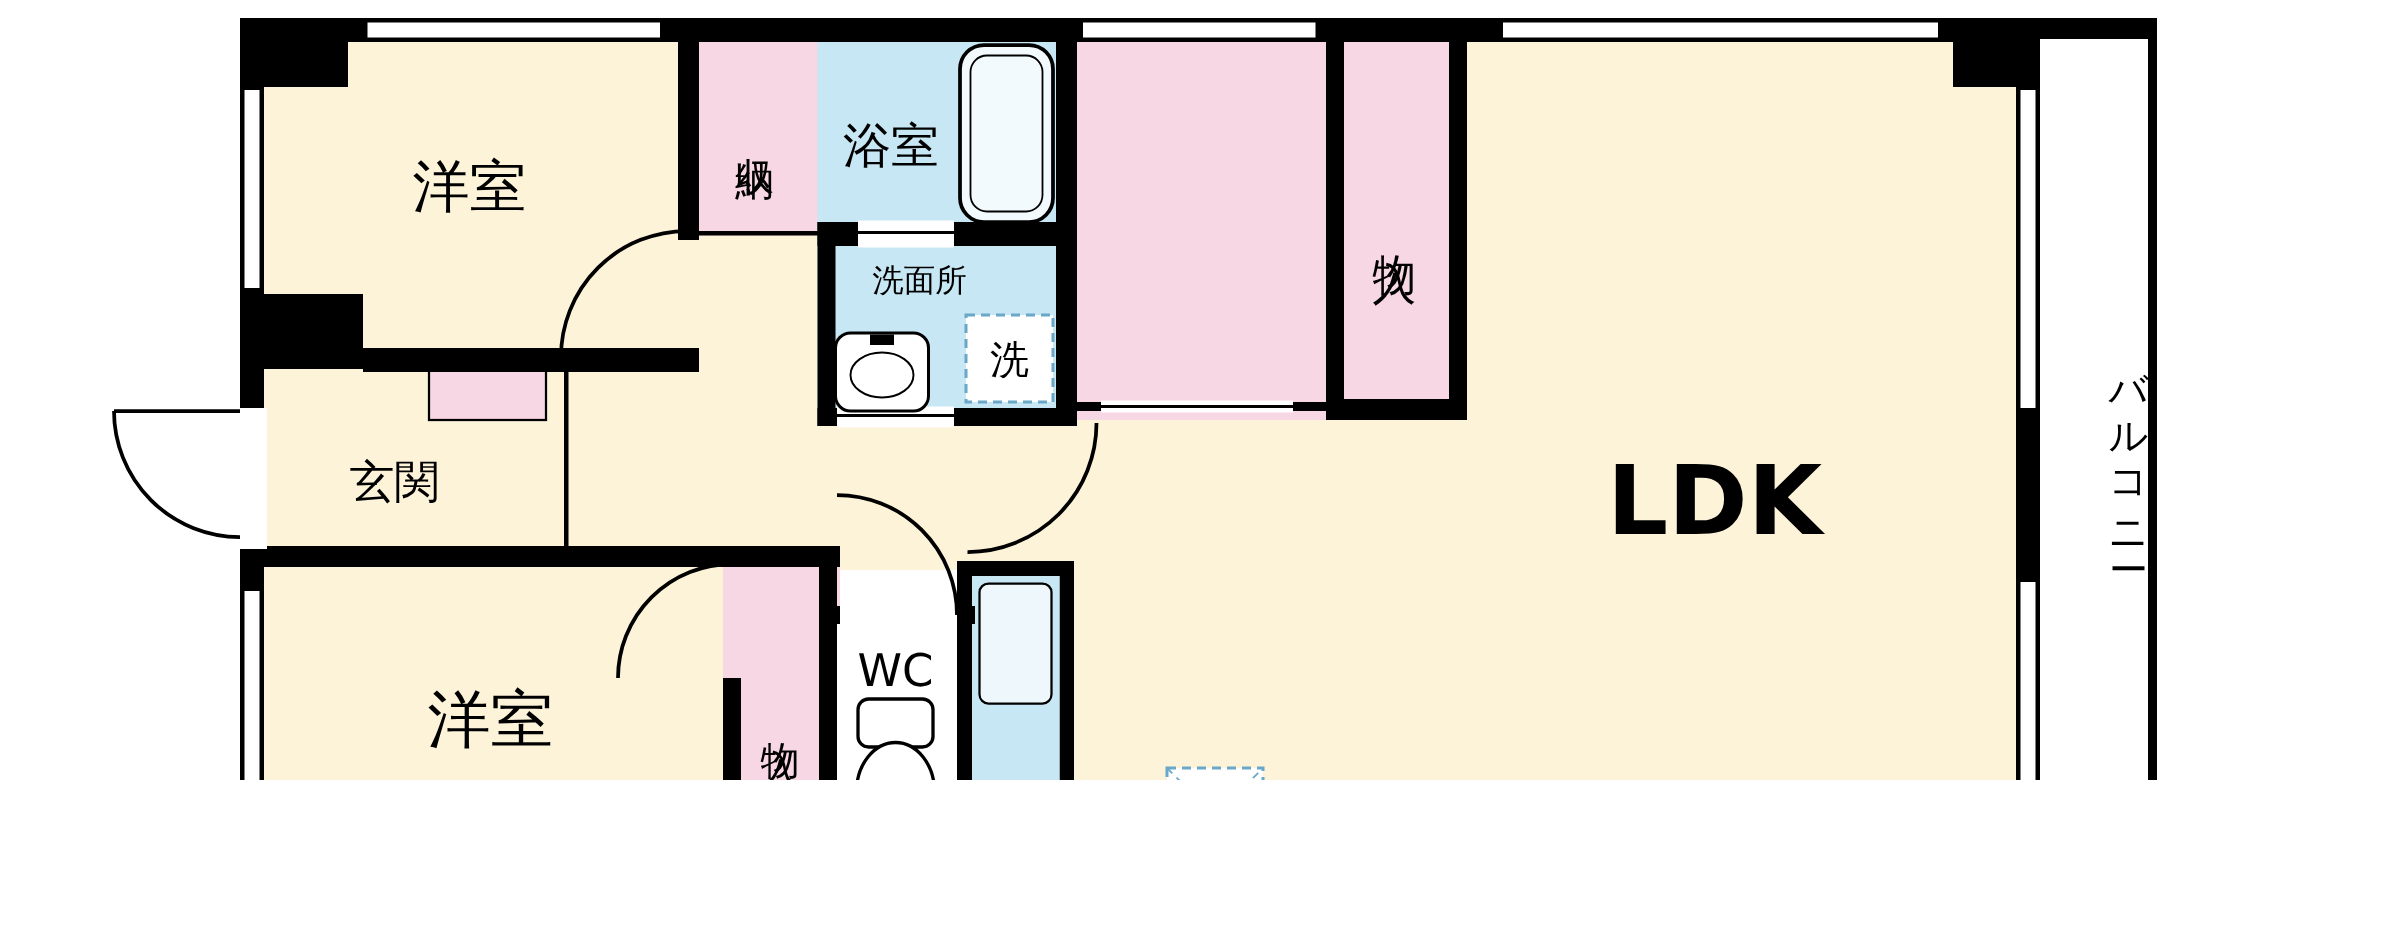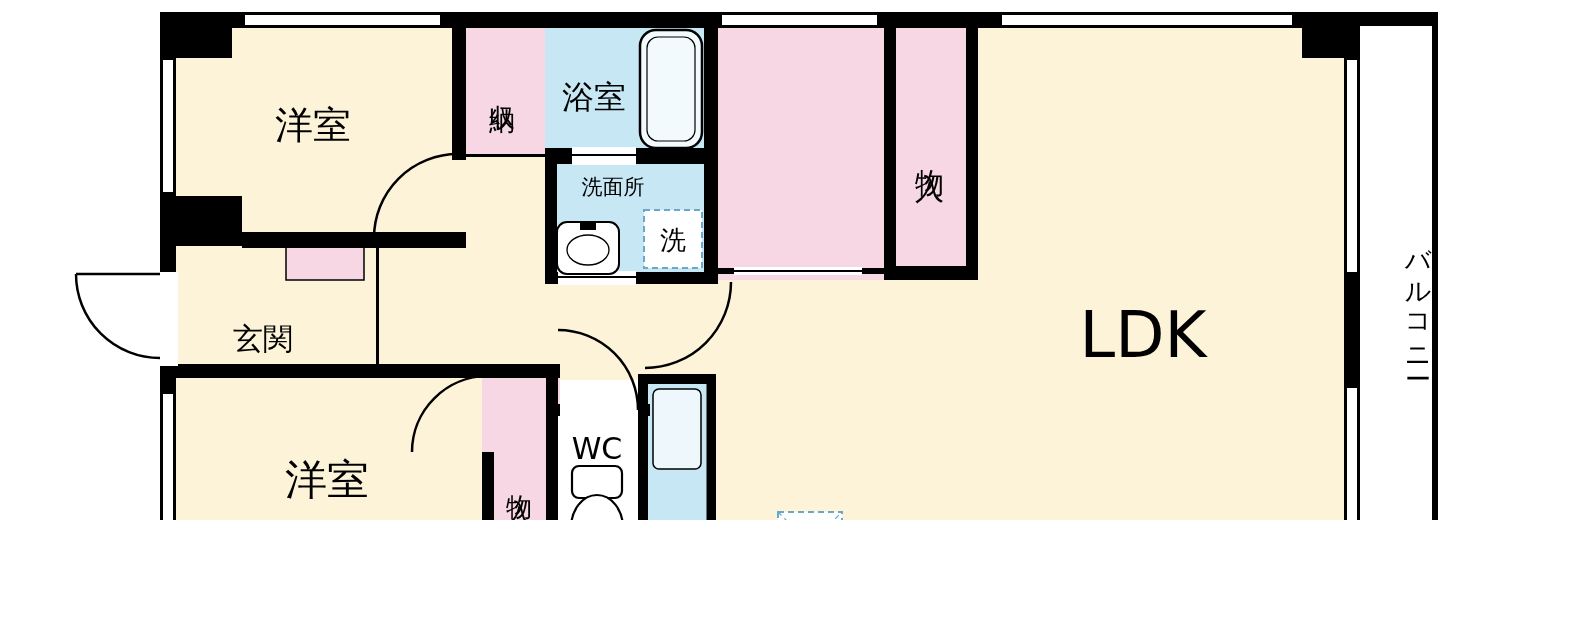--- a/index.html
+++ b/index.html
@@ -151,25 +151,25 @@
 
   <div class="label" style="left:594px;top:98px;font-size:32px;">浴室</div>
 
   <div class="label" style="left:613px;top:187px;font-size:21px;">洗面所</div>
 
   <div class="label" style="left:673px;top:240px;font-size:26px;">洗</div>
 
 
   <div class="label vertical" style="left:930px;top:150px;font-size:29px;">物入</div>
 
-  <div class="label" style="left:1143px;top:335px;font-size:64px;font-weight:400;">LDK</div>
+  <div class="label" style="left:1143px;top:335px;font-size:64px;font-weight:700;">LDK</div>
 
   <div class="label vertical" style="left:1419px;top:300px;font-size:26px;">バルコニー</div>
 
-  <div class="label" style="left:263px;top:322px;font-size:30px;margin-top:17px;">玄関</div>
+  <div class="label" style="left:263px;top:322px;font-size:30px;">玄関</div>
 
   <div class="label" style="left:327px;top:480px;font-size:42px;">洋室</div>
 
   <div class="label vertical" style="left:520px;top:478px;font-size:26px;">物入</div>
 
   <div class="label" style="left:597px;top:448px;font-size:30px;">WC</div>
 
   <div class="label" style="left:810px;top:545px;font-size:26px;">冷</div>
 
 </div>

